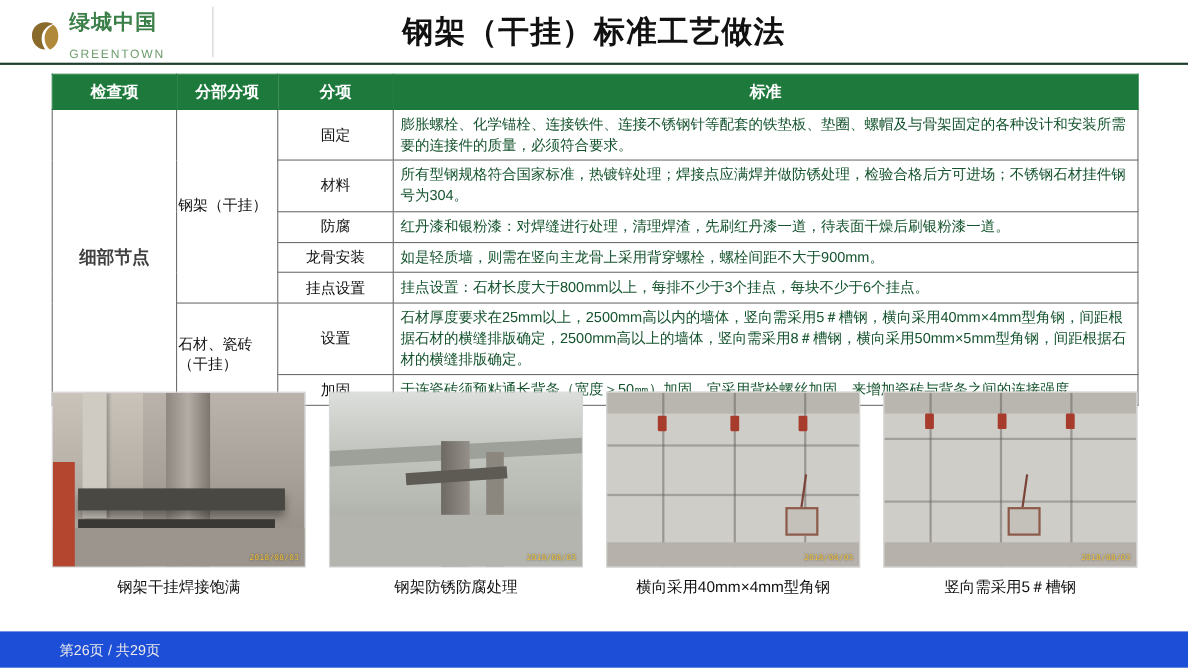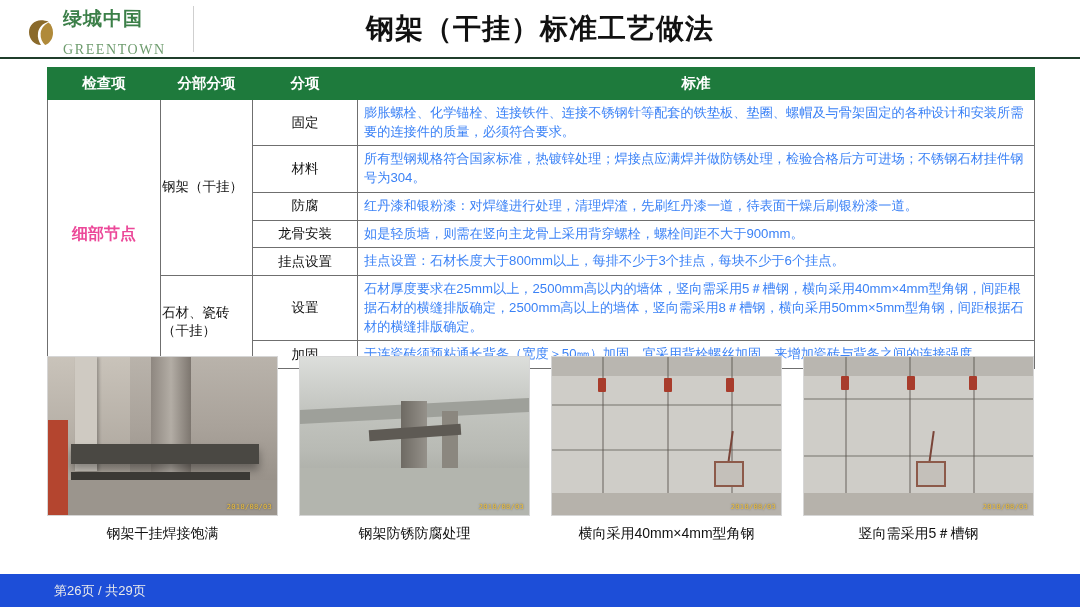--- a/index.html
+++ b/index.html
@@ -58,25 +58,24 @@
     justify-content: center;
     line-height: 1;
   }
   .logo-cn {
     font-size: 19px;
     font-weight: bold;
     color: #3b7f48;
     letter-spacing: 1px;
   }
   .logo-en {
-    font-size: 14px;
+    font-size: 11px;
     color: #6e9c6e;
     letter-spacing: 1.6px;
     margin-top: 15px;
-    font-family: Liberation Serif, serif;
   }
   .header-divider {
     position: absolute;
     left: 193px;
     top: 6px;
     width: 1px;
     height: 46px;
     background: #cfcfcf;
   }
   .header-title {
@@ -120,36 +119,36 @@
     border-color: #1e7a3c;
     text-align: center;
   }
   table.spec thead th.sep {
     border-left: 1px solid #ffffff;
   }
   td.cat {
     text-align: center;
     font-size: 16px;
     font-weight: bold;
-    color: #ec4899;
+    color: #404040;
   }
   td.sub {
     font-size: 13.5px;
     color: #111;
     line-height: 1.35;
   }
   td.item {
     text-align: center;
     font-size: 13.5px;
     color: #111;
   }
   td.std {
     text-align: left;
     font-size: 13.2px;
-    color: #3b82f6;
+    color: #14532d;
     line-height: 1.42;
     padding: 4px 6px;
   }
   .col1 { width: 113px; }
   .col2 { width: 92px; }
   .col3 { width: 105px; }
   .col4 { width: 677px; }
 
   
   .photos {

